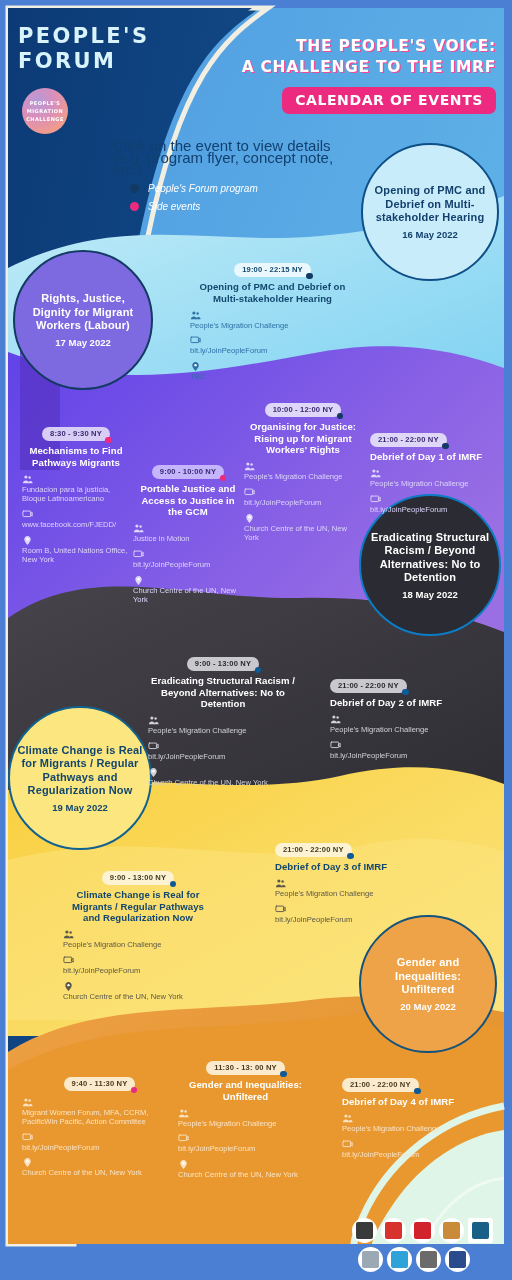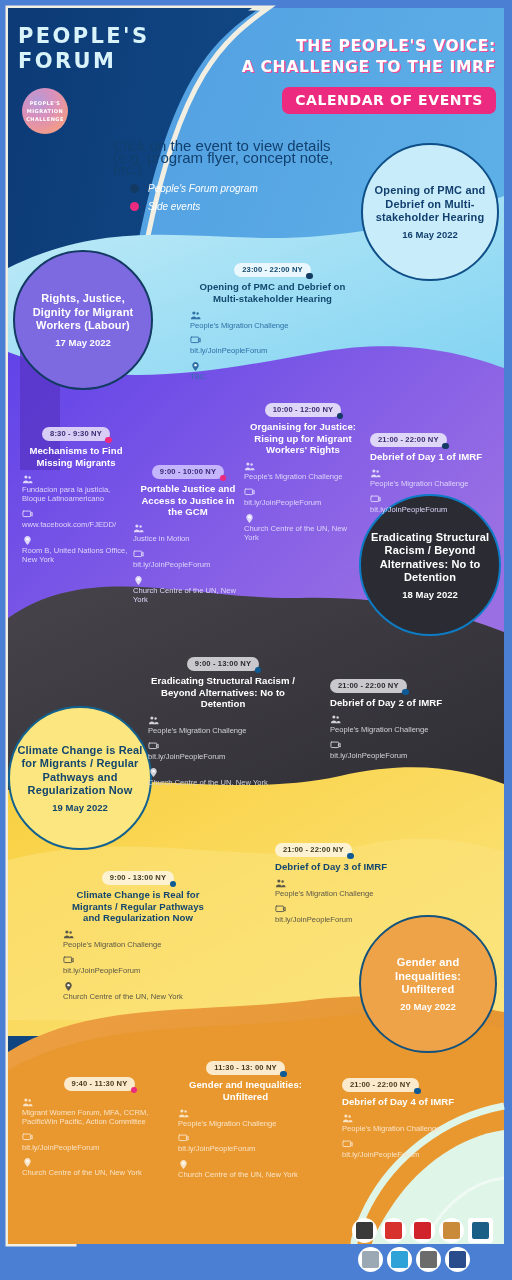--- a/index.html
+++ b/index.html
@@ -237,21 +237,21 @@
       <div class="day-circle layer" style="left: 359px; top: 915px; width: 138px; height: 138px; background: rgb(239, 163, 72); border: 2.5px solid rgb(18, 82, 125); color: rgb(255, 255, 255);">
         <div class="dc-title">Gender and Inequalities: Unfiltered</div>
      <div class="dc-date">20 May 2022</div>
       </div>
     </div>
 
   <div id="events-root">
       <div class="event" style="left: 190px; top: 258px; width: 165px;">
         <div class="center-pill">
        <span class="time-pill" style="background:#eaf7fd;color:#13496f">
-         <span>23:00 - 22:00 NY</span>
+         <span>19:00 - 22:15 NY</span>
          <span class="pill-dot" style="background:#123a63"></span>
        </span>
      </div>
      <div class="ev-title ta-c" style="color:#13496f">Opening of PMC and Debrief on Multi-stakeholder Hearing</div>
      <div class="ev-rows">
           <div class="ev-row">
        <span class="ev-icon">
          <svg width="11" height="11" viewBox="0 0 24 24" fill="#2e6fa6">
      <circle cx="8.5" cy="6.5" r="3.4"></circle>
                 <path d="M2 20c0-3.6 2.9-5.9 6.5-5.9S15 16.4 15 20z"></path>
@@ -281,21 +281,21 @@
      </div>
         </div>
       </div>
       <div class="event" style="left: 22px; top: 422px; width: 108px;">
         <div class="center-pill">
        <span class="time-pill" style="background:#d8cdf5;color:#3b2a72">
          <span>8:30 - 9:30 NY</span>
          <span class="pill-dot" style="background:#ec2a7f"></span>
        </span>
      </div>
-     <div class="ev-title ta-c" style="color:#ffffff">Mechanisms to Find Missing Migrants</div>
+     <div class="ev-title ta-c" style="color:#ffffff">Mechanisms to Find Pathways Migrants</div>
      <div class="ev-rows">
           <div class="ev-row">
        <span class="ev-icon">
          <svg width="11" height="11" viewBox="0 0 24 24" fill="#ded6fb">
      <circle cx="8.5" cy="6.5" r="3.4"></circle>
                 <path d="M2 20c0-3.6 2.9-5.9 6.5-5.9S15 16.4 15 20z"></path>
      <circle cx="16.6" cy="7.6" r="2.6"></circle>
                 <path d="M13.6 20c0-3 2.2-4.9 5-4.9s4.4 1.9 4.4 4.9z"></path>
               </svg>
        </span>

